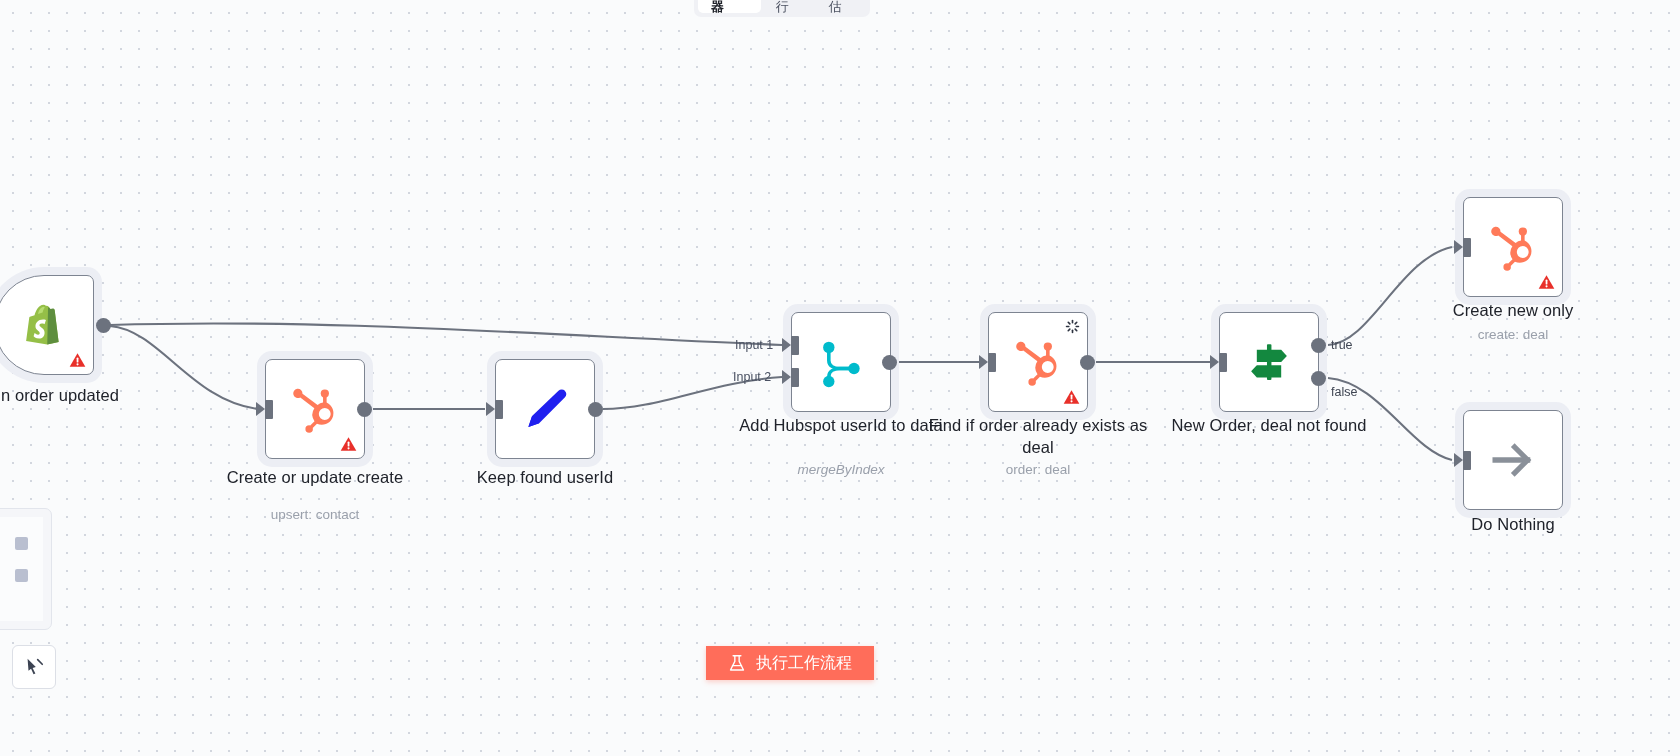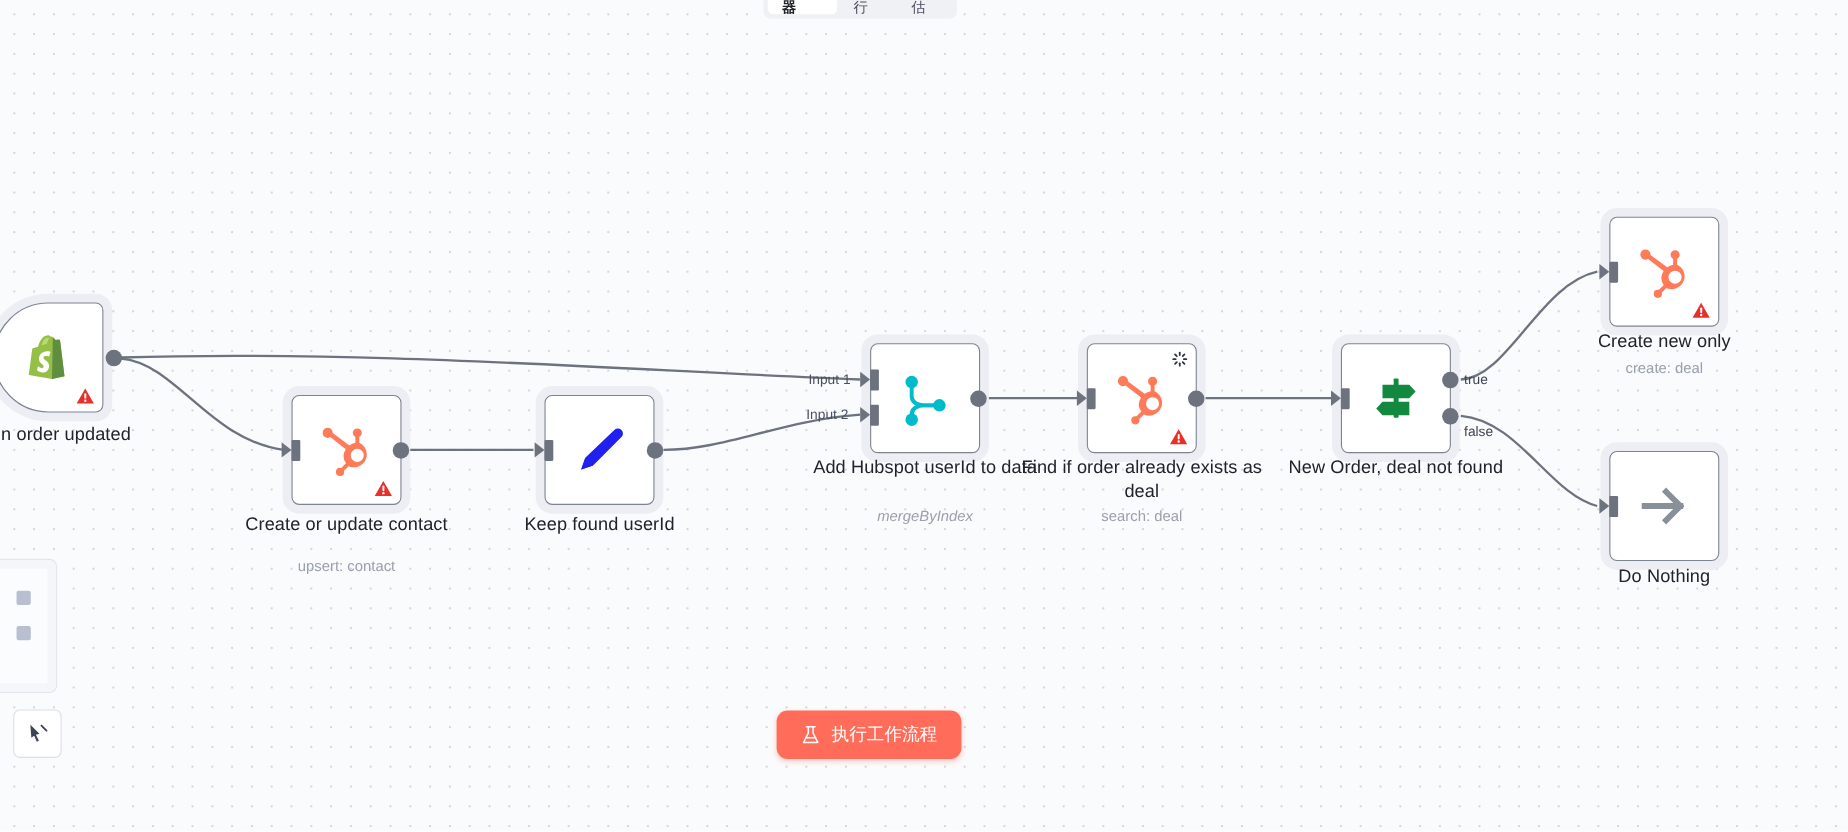--- a/index.html
+++ b/index.html
@@ -147,24 +147,24 @@
     background: #fff;
     border: 1px solid #dcdfe6;
     border-radius: 6px;
     display: flex; align-items: center; justify-content: center;
   }
 
   
   #exec-button {
     position: absolute;
     left: 706px; top: 646px;
-    height: 44px;
+    height: 34px;
     padding: 0 22px;
     background: #ff6d5a;
-    border-radius: 10px;
+    border-radius: 0;
     display: flex; align-items: center; gap: 10px;
     color: #fff;
     font-size: 16px;
     box-shadow: 0 2px 5px rgba(255,109,90,.3);
   }
   #exec-button .flask { width: 18px; height: 19px; display: block; }
 </style>
 </head>
 <body>
 
@@ -221,21 +221,21 @@
       <path d="M10 1 L19.2 17 L0.8 17 Z" fill="#e8302a"></path>
       <rect x="9" y="6" width="2.1" height="6" rx="1" fill="#fff"></rect>
       <circle cx="10.05" cy="14.1" r="1.25" fill="#fff"></circle>
     </svg>
   </div>
   <div class="ep-in" style="left:256px; top:409px;">
     <span class="tri"></span>
       <span class="bar"></span>
   </div>
   <div class="ep-out" style="left:357px; top:402px;"></div>
-  <div class="node-label" style="left:200px; top:466px;">Create or update contact</div>
+  <div class="node-label" style="left:200px; top:466px;">Create or update create</div>
   <div class="node-sublabel" style="left:200px; top:506px;">upsert: contact</div>
 
   <div class="node" style="left:495px; top:359px;">
     <svg class="node-icon" viewBox="0 0 64 64">
       <path d="M48.6 9.6a5.6 5.6 0 0 1 7.9 0l.1.1a5.6 5.6 0 0 1 0 7.9L24.8 49.4 11.5 54l4.6-13.3z" fill="#2020ef"></path>
       <path d="M11.5 54l4.6-13.3 3.3 3.3 5.4 5.4z" fill="#2020ef"></path>
     </svg>
   </div>
   <div class="ep-in" style="left:486px; top:409px;">
     <span class="tri"></span>
@@ -290,21 +290,21 @@
       <rect x="9" y="6" width="2.1" height="6" rx="1" fill="#fff"></rect>
       <circle cx="10.05" cy="14.1" r="1.25" fill="#fff"></circle>
     </svg>
   </div>
   <div class="ep-in" style="left:979px; top:362px;">
     <span class="tri"></span>
       <span class="bar"></span>
   </div>
   <div class="ep-out" style="left:1080px; top:355px;"></div>
   <div class="node-label" style="left:923px; top:414px;">Find if order already exists as deal</div>
-  <div class="node-sublabel" style="left:923px; top:461px;">search: deal</div>
+  <div class="node-sublabel" style="left:923px; top:461px;">order: deal</div>
 
   <div class="node" style="left:1219px; top:312px;">
     <svg class="node-icon" viewBox="0 0 64 64">
       <rect x="29.5" y="10" width="5.5" height="44" rx="1.2" fill="#13883f"></rect>
       <path d="M17 17 L47 17 L54 24.5 L47 32 L17 32 Z" fill="#13883f"></path>
       <path d="M47 36 L17 36 L10 43.5 L17 51 L47 51 Z" fill="#13883f"></path>
     </svg>
   </div>
   <div class="ep-in" style="left:1210px; top:362px;">
     <span class="tri"></span>

